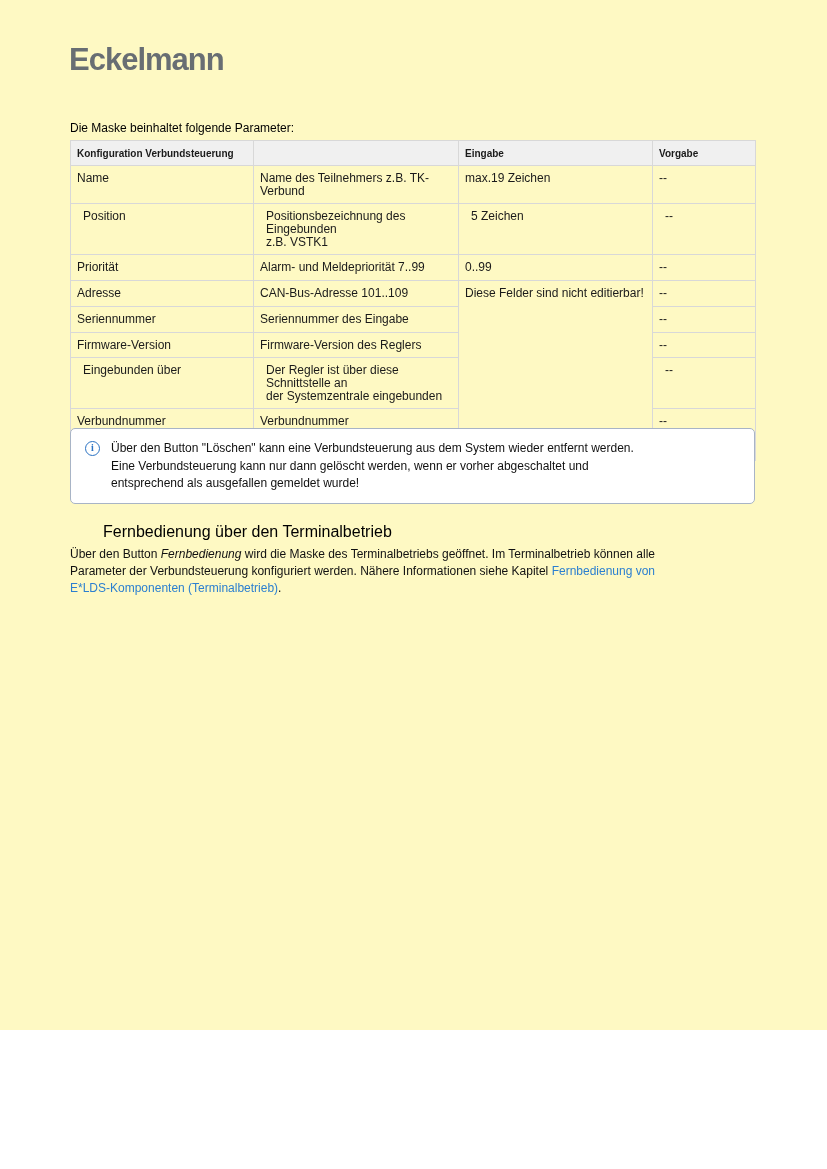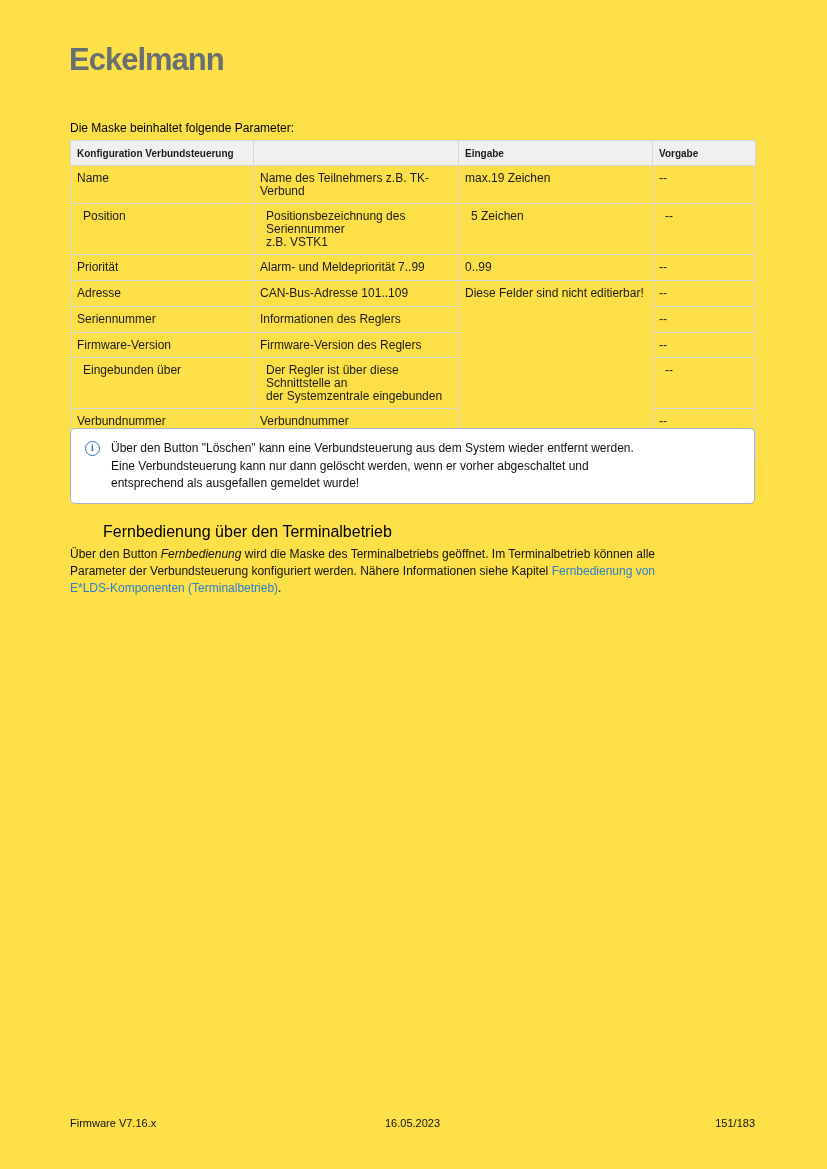--- a/index.html
+++ b/index.html
@@ -1,22 +1,22 @@
 <!DOCTYPE html>
 <html><head>
 <meta charset="utf-8">
 <style>
   * { margin: 0; padding: 0; box-sizing: border-box; }
   html, body { background: #ffffff; }
   body { font-family: "Liberation Sans", "DejaVu Sans", sans-serif; color: #1a1a1a; }
   .page {
     position: relative;
     width: 827px;
-    height: 1169px;
-    background: #fde047;
+    height: 1030px;
+    background: #fef9c3;
     overflow: hidden;
   }
   .logo {
     position: absolute;
     left: 69px;
     top: 42px;
     font-size: 31px;
     font-weight: bold;
     letter-spacing: -1px;
     color: #686e73;
@@ -157,40 +157,40 @@
     </thead>
     <tbody>
       <tr class="h26">
         <td>Name</td>
         <td>Name des Teilnehmers z.B. TK-Verbund</td>
         <td>max.19 Zeichen</td>
         <td>--</td>
       </tr>
       <tr class="h37">
         <td>Position</td>
-        <td>Positionsbezeichnung des Seriennummer
+        <td>Positionsbezeichnung des Eingebunden
 z.B. VSTK1</td>
         <td>5 Zeichen</td>
         <td>--</td>
       </tr>
       <tr class="h26">
         <td>Priorität</td>
         <td>Alarm- und Meldepriorität 7..99</td>
         <td>0..99</td>
         <td>--</td>
       </tr>
       <tr class="h26">
         <td>Adresse</td>
         <td>CAN-Bus-Adresse 101..109</td>
         <td rowspan="5">Diese Felder sind nicht editierbar!</td>
         <td>--</td>
       </tr>
       <tr class="h26">
         <td>Seriennummer</td>
-        <td>Informationen des Reglers</td>
+        <td>Seriennummer des Eingabe</td>
         <td>--</td>
       </tr>
       <tr class="h25">
         <td>Firmware-Version</td>
         <td>Firmware-Version des Reglers</td>
         <td>--</td>
       </tr>
       <tr class="h37">
         <td>Eingebunden über</td>
         <td>Der Regler ist über diese Schnittstelle an

